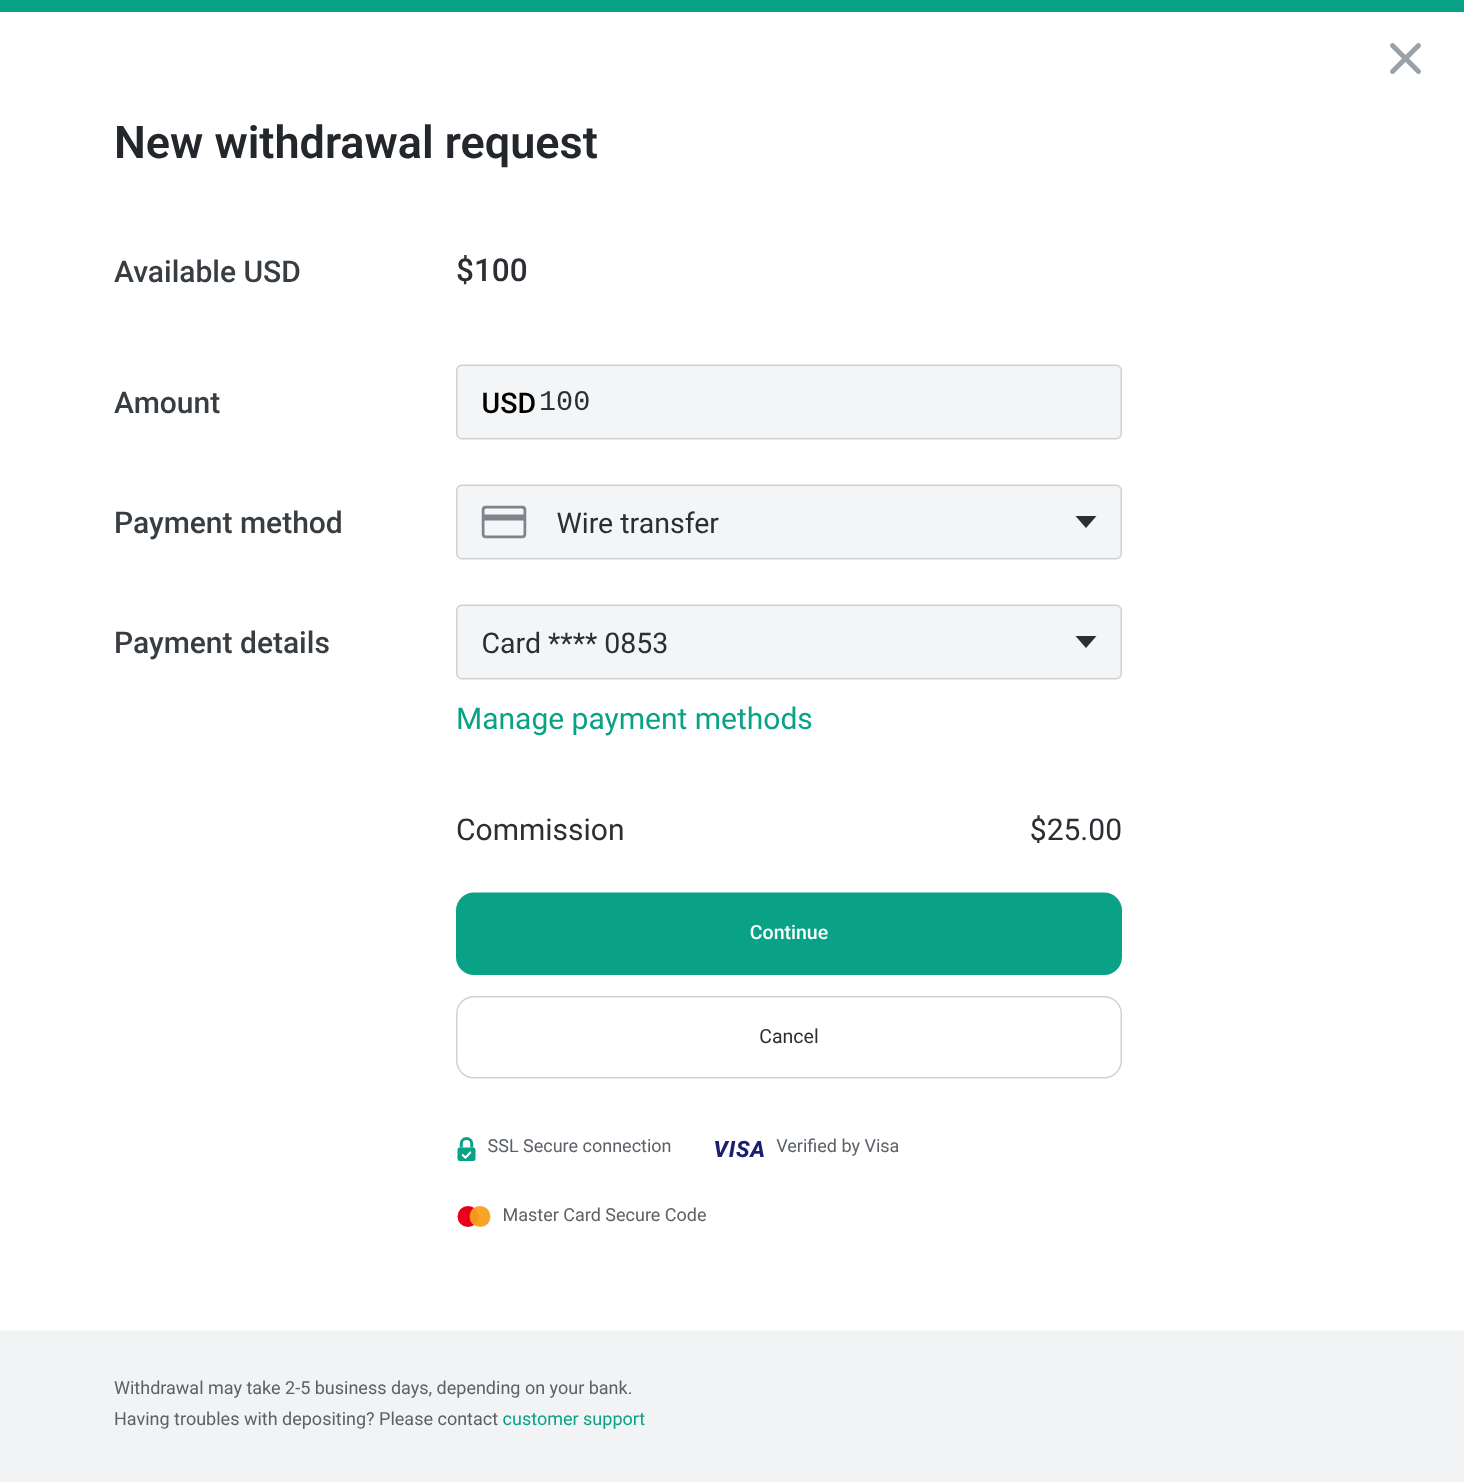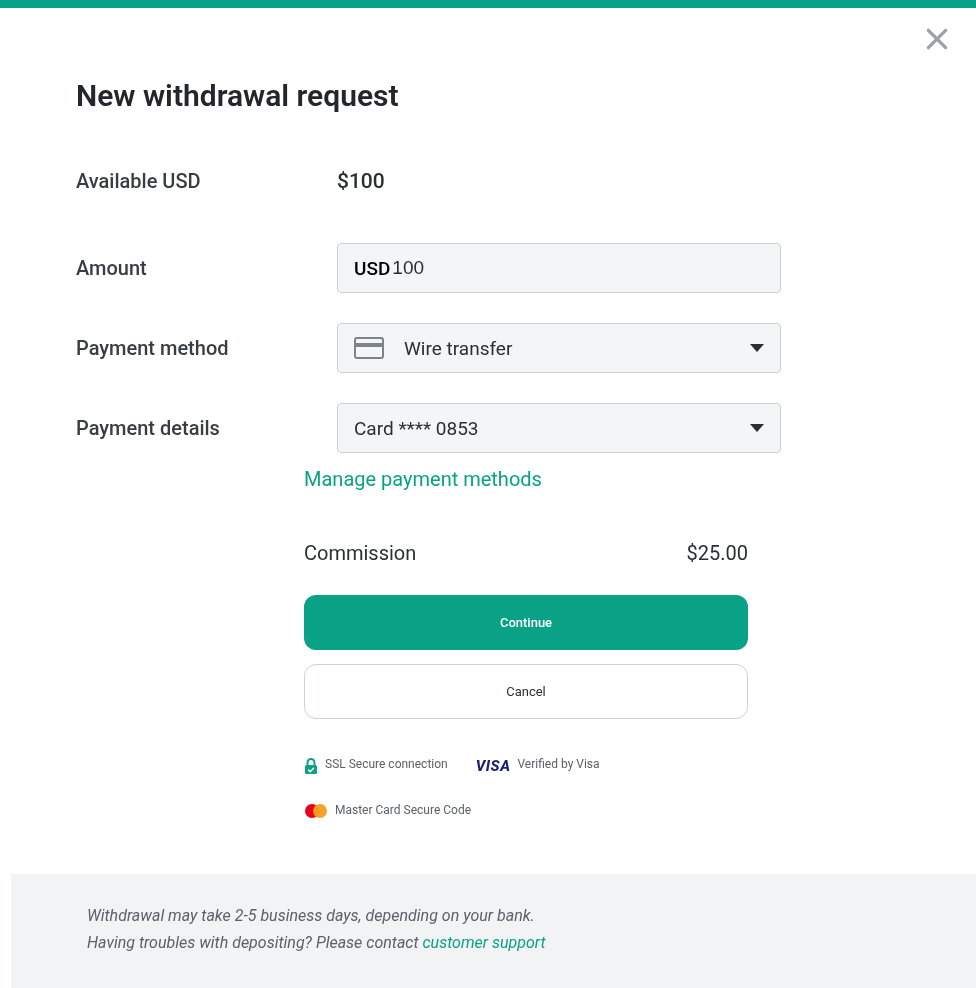--- a/index.html
+++ b/index.html
@@ -32,21 +32,20 @@
   h1.title {
     font-size: 30px;
     font-weight: 600;
     margin: 0 0 56px 0;
     color: #23272b;
   }
 
   .form-row {
     display: flex;
     align-items: center;
-    gap: 33px;
   }
   .label-col {
     width: 228px;
     flex: 0 0 228px;
     font-size: 20px;
     font-weight: 500;
     color: #383d42;
   }
   .field-col {
     flex: 1 1 auto;
@@ -81,21 +80,21 @@
     color: #000000;
     font-size: 19px;
     margin-right: 0;
     font-weight: 500;
   }
   .amount-input {
     border: none; outline: none; background: transparent;
     font-size: 19px;
     color: #2b2f33;
     flex: 1;
-    font-family: Liberation Sans, sans-serif;
+    font-family: Liberation Mono, monospace;
   }
 
   .select-box {
     display: flex;
     align-items: center;
     height: 50px;
     border: 1px solid #cdd2d6;
     border-radius: 4px;
     background: #f4f5f6;
     padding: 12px 16px;
@@ -175,27 +174,26 @@
   .visa-mark {
     font-weight: 800;
     font-style: italic;
     color: #1a1f71;
     font-size: 15px;
     letter-spacing: 0.5px;
   }
 
   .footer {
     position: absolute;
-    bottom: 0; left: 11px; right: 0;
+    bottom: 0; left: 0; right: 0;
     background: #f2f3f4;
     padding: 28px 76px 32px 76px;
-    font-size: 16px;
+    font-size: 12px;
     line-height: 1.7;
     color: #5b6167;
-    font-style: italic;
   }
   .footer a {
     color: #0aa287;
     text-decoration: none;
     cursor: pointer;
   }
 </style>
 </head>
 <body>
 

